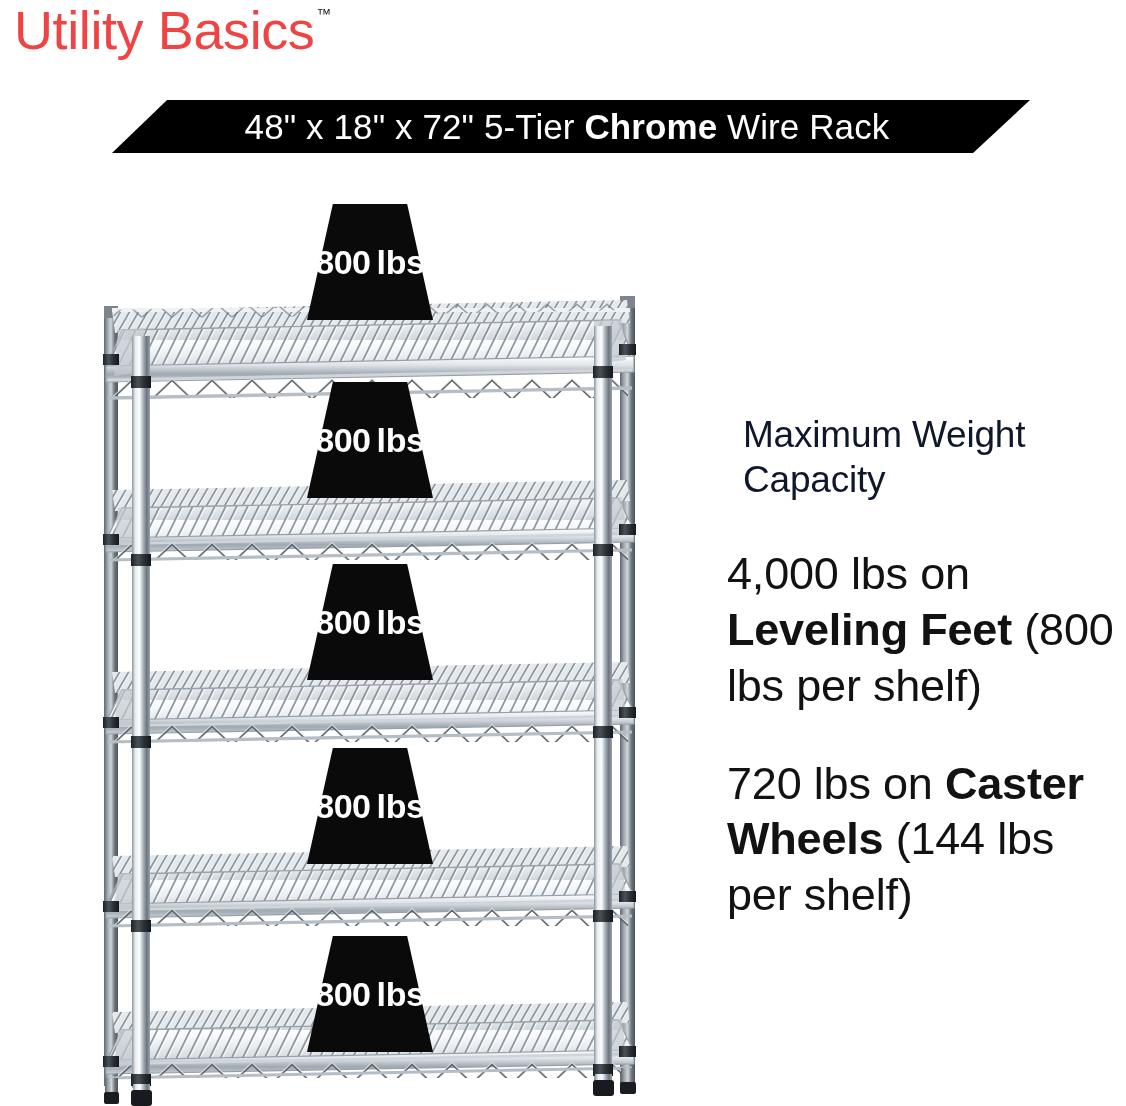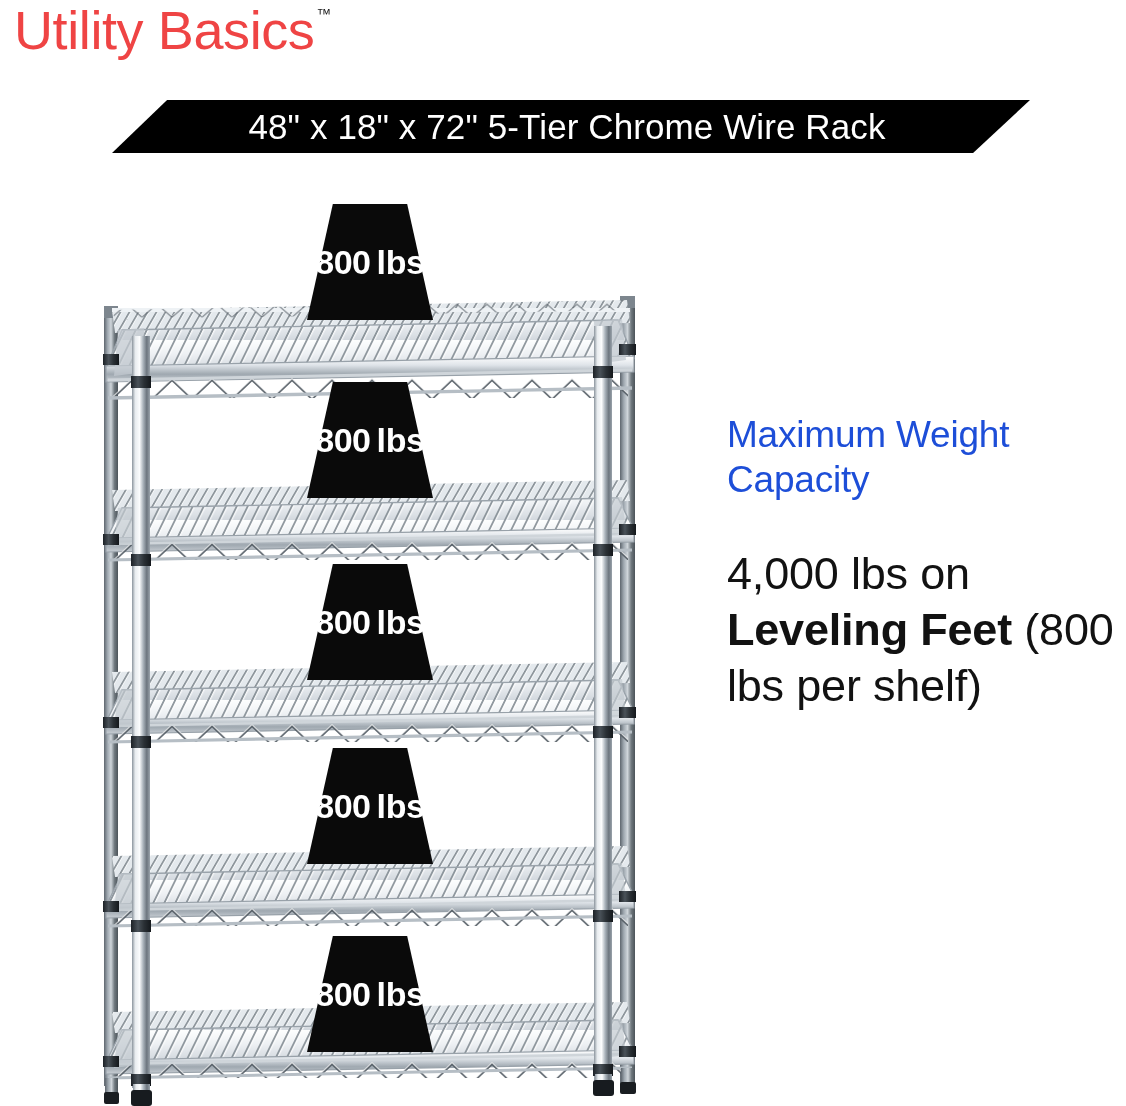--- a/index.html
+++ b/index.html
@@ -57,21 +57,21 @@
     justify-content: center;
   }
   #banner-text {
     color: #ffffff;
     font-size: 35px;
     line-height: 1;
     letter-spacing: 0.1px;
     white-space: nowrap;
     transform: translateX(-4px);
   }
-  #banner-text .bold { font-weight: 400; }
+  #banner-text .bold { font-weight: 700; }
 
   
   #rack {
     position: absolute;
     left: 82px;
     top: 190px;
     width: 580px;
     height: 916px;
   }
   #rack svg { display: block; }
@@ -117,22 +117,22 @@
     position: absolute;
     left: 727px;
     top: 412px;
     width: 392px;
   }
   #copy-heading {
     font-size: 37px;
     font-weight: 400;
     line-height: 1.22;
     letter-spacing: -0.2px;
-    margin: 0 0 44px 0;
-    color: #1d4ed8;
+    margin: 0 0 44px 16px;
+    color: #0f172a;
   }
   .copy-para {
     font-size: 45px;
     font-weight: 400;
     line-height: 1.24;
     letter-spacing: -0.2px;
     margin: 0 0 42px 0;
     color: #121212;
   }
   .copy-para .bold { font-weight: 700; }
@@ -390,13 +390,16 @@
   </div>
 </div>
 
 <div id="copy">
   <h2 id="copy-heading">Maximum Weight Capacity</h2>
 
   <p class="copy-para">
     <span>4,000 lbs on </span><span class="bold">Leveling Feet</span><span> (800 lbs per shelf)</span>
   </p>
 
+  <p class="copy-para">
+    <span>720 lbs on </span><span class="bold">Caster Wheels</span><span> (144 lbs per shelf)</span>
+  </p>
 </div>
 
 </body></html>

